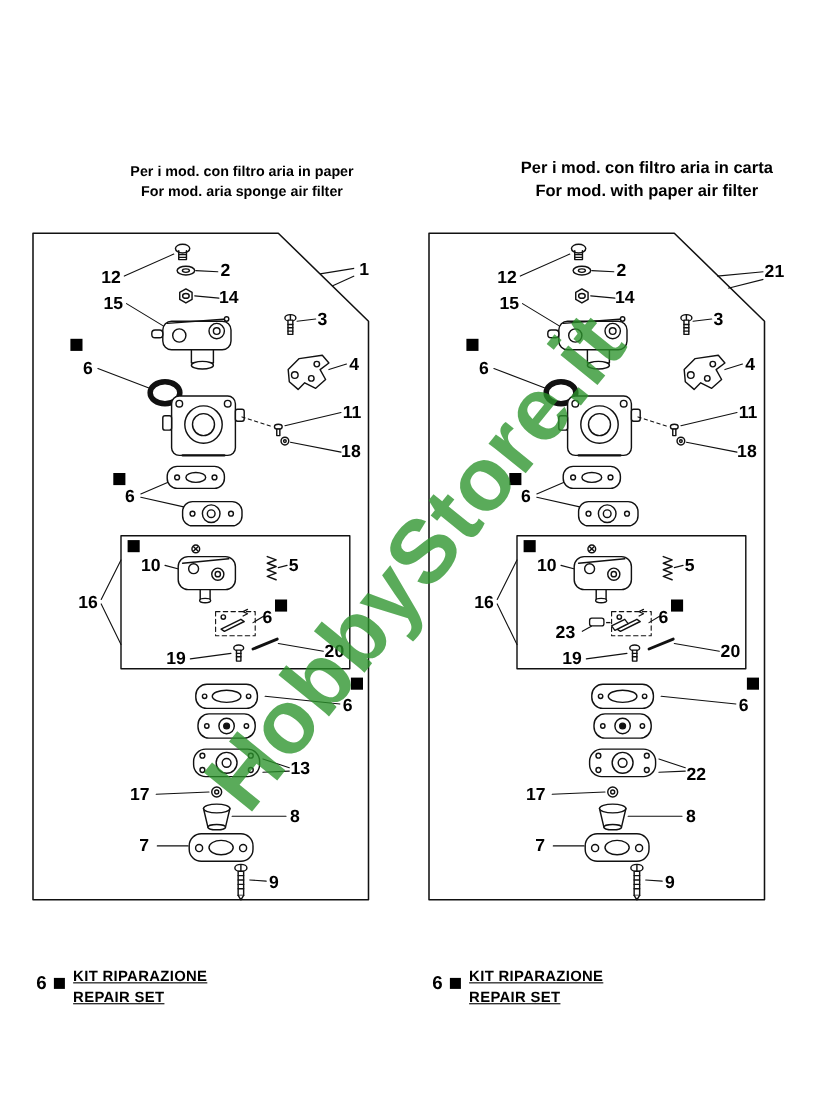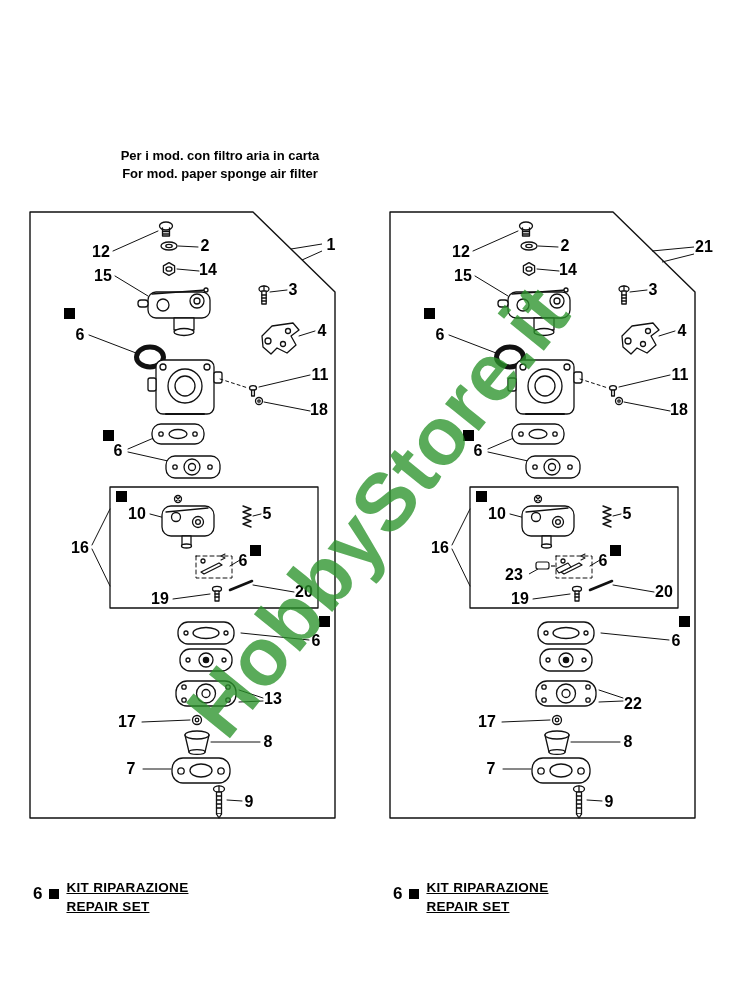--- a/index.html
+++ b/index.html
@@ -20,24 +20,26 @@
   .legend .txt { font-size:13.5px; line-height:19px; letter-spacing:0.3px;text-decoration:underline; }
   .legend-left  { left:33px; }
   .legend-right { left:393px; }
 </style>
 </head>
 <body>
 
 <div class="page">
 
   <div class="hdr hdr-left">
-    <div>Per i mod. con filtro aria in carta</div>
-    <div>For mod. paper sponge air filter</div>
+    <div>Per i mod. con filtro aria in paper</div>
+    <div>For mod. aria sponge air filter</div>
   </div>
   <div class="hdr hdr-right">
+    <div>Per i mod. con filtro aria in carta</div>
+    <div>For mod. with paper air filter</div>
   </div>
 
   <svg width="740" height="1000" viewBox="0 0 740 1000">
     <defs>
       <g id="carbAssembly" stroke="#111" stroke-width="1.3" fill="none" stroke-linecap="round" stroke-linejoin="round">
         <path d="M30,212 H253 L335,292 V818 H30 Z" stroke-width="1.4"></path>
 
         <g stroke-width="1">
           <path d="M113,251 L158,231"></path>
           <path d="M198,247 L178,246"></path>

